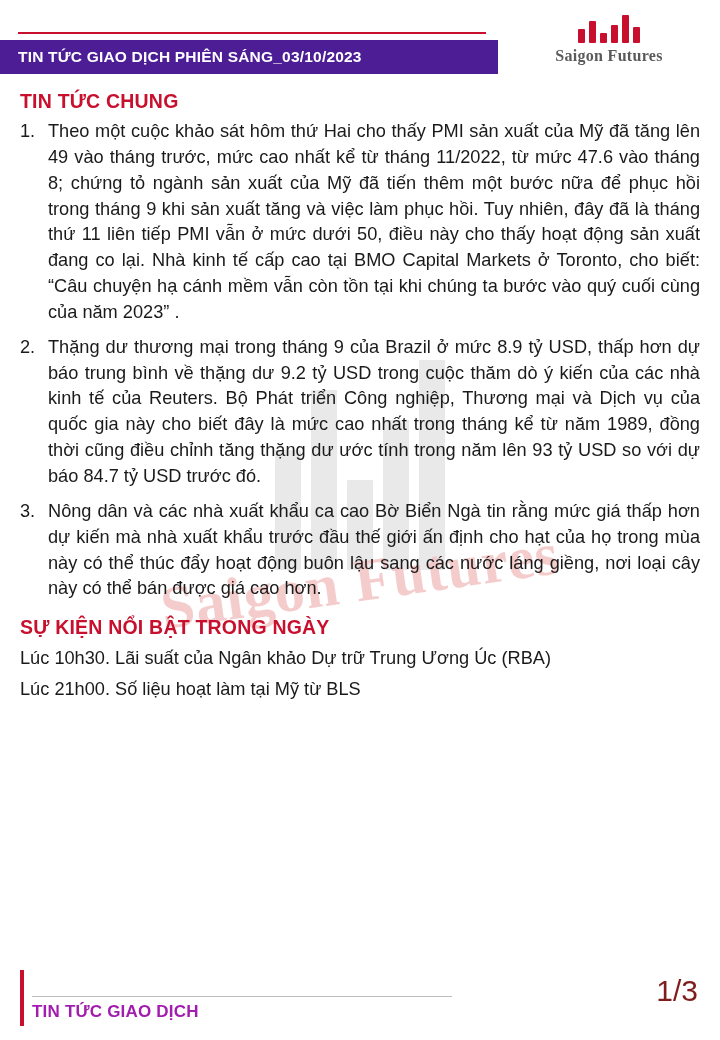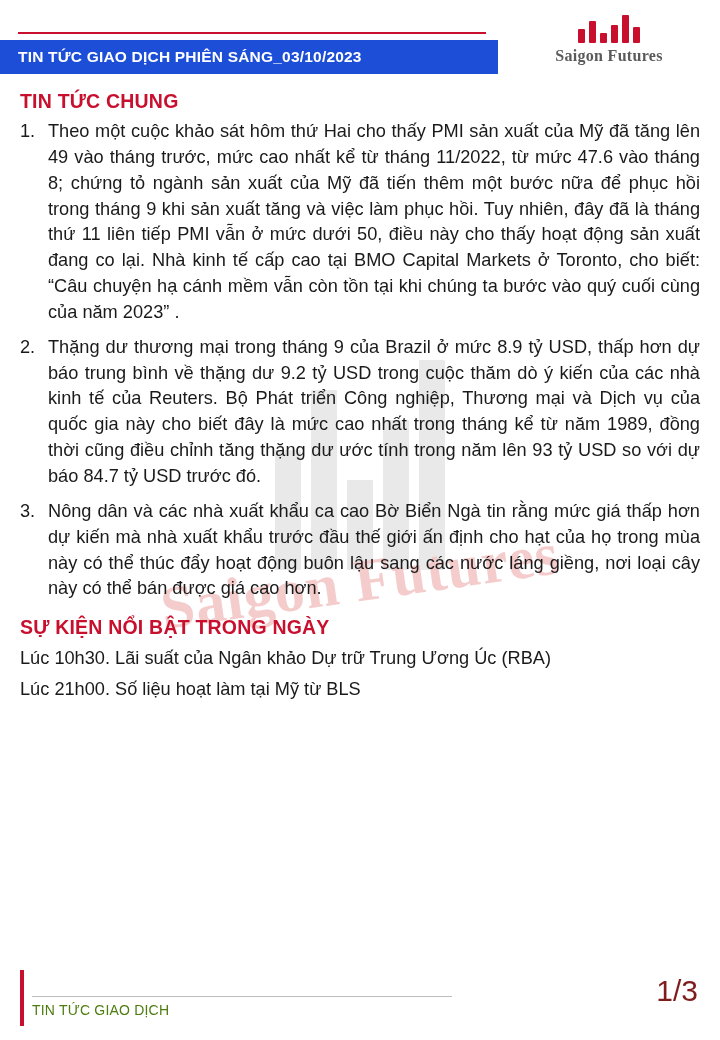--- a/index.html
+++ b/index.html
@@ -60,21 +60,21 @@
     position: relative;
     height: 78px;
     z-index: 2;
   }
   .header-bar {
     position: absolute;
     left: 0;
     top: 40px;
     width: 498px;
     height: 34px;
-    background: #1d4ed8;
+    background: #4c1d95;
     display: flex;
     align-items: center;
   }
   .header-bar-title {
     color: #ffffff;
     font-size: 15.5px;
     font-weight: 700;
     padding-left: 18px;
     letter-spacing: 0.2px;
     white-space: nowrap;
@@ -196,23 +196,23 @@
     left: 32px;
     top: 34px;
     width: 420px;
     height: 1px;
     background: #bdbdbd;
   }
   .footer-line2 {
     position: absolute;
     left: 32px;
     top: 40px;
-    font-size: 14px;
-    font-weight: 400;
-    color: #4d7c0f;
+    font-size: 17px;
+    font-weight: 700;
+    color: #a21caf;
     letter-spacing: 0.2px;
   }
   .page-number {
     position: absolute;
     right: 22px;
     top: 12px;
     font-size: 30px;
     color: #7f1d1d;
     font-weight: 400;
   }

